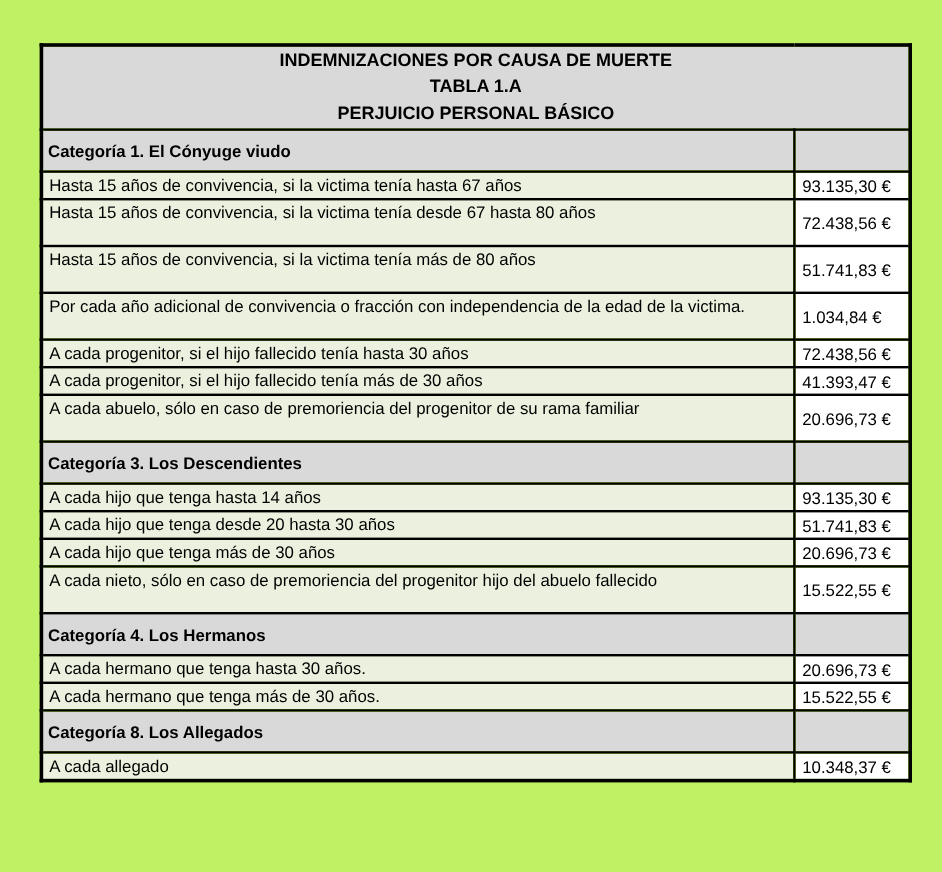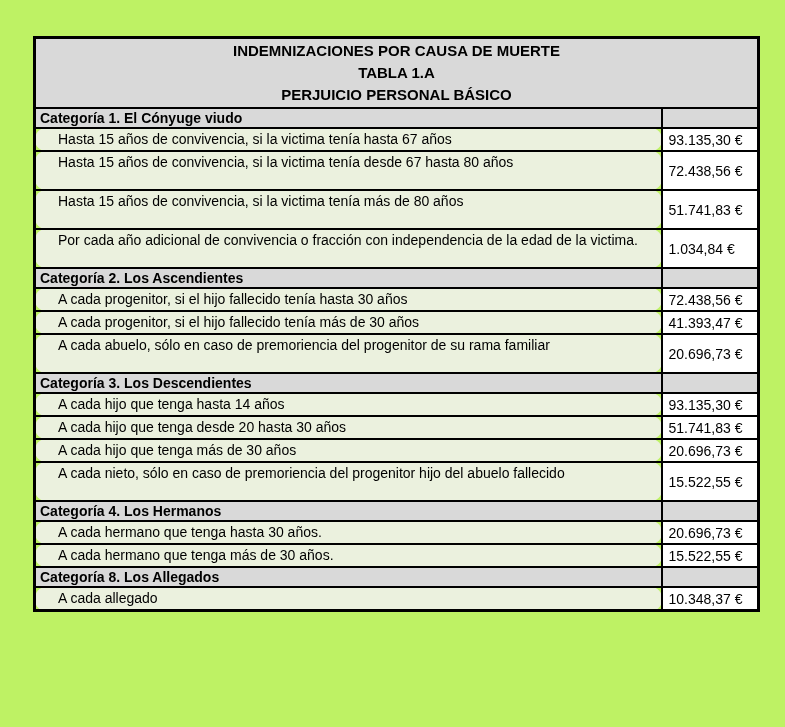--- a/index.html
+++ b/index.html
@@ -37,32 +37,31 @@
     font-weight: bold;
     font-size: 15px;
     line-height: 22px;
     height: 68px;
     padding: 1px 0;
   }
   tr.category-row td {
     background: #d9d9d9;
     font-weight: bold;
     font-size: 14px;
-    height: 20px;
+    height: 35px;
     padding: 1px 4px;
     vertical-align: middle;
     white-space: nowrap;
   }
   tr.item-row td.concept-cell {
     background: #ebf1de;
     font-size: 14px;
     line-height: 19px;
-    padding: 1px 22px;
+    padding: 1px 5px;
     vertical-align: top;
-    border-radius: 11px;
   }
   tr.item-row td.amount-cell {
     background: #ffffff;
     font-size: 14px;
     padding: 1px 6px;
     vertical-align: middle;
     white-space: nowrap;
   }
   tr.item-row td { height: 20px; }
   tr.item-row.tall td { height: 39px; }
@@ -98,24 +97,20 @@
           <td class="concept-cell">Hasta 15 años de convivencia, si la victima tenía desde 67 hasta 80 años</td>
           <td class="amount-cell">72.438,56 €</td>
         </tr>
         <tr class="item-row tall">
           <td class="concept-cell">Hasta 15 años de convivencia, si la victima tenía más de 80 años</td>
           <td class="amount-cell">51.741,83 €</td>
         </tr>
         <tr class="item-row tall">
           <td class="concept-cell">Por cada año adicional de convivencia o fracción con independencia de la edad de la victima.</td>
           <td class="amount-cell">1.034,84 €</td>
-        </tr>
-        <tr class="category-row">
-          <td class="category-label">Categoría 2. Los Ascendientes</td>
-          <td class="category-spacer"></td>
         </tr>
         <tr class="item-row">
           <td class="concept-cell">A cada progenitor, si el hijo fallecido tenía hasta 30 años</td>
           <td class="amount-cell">72.438,56 €</td>
         </tr>
         <tr class="item-row">
           <td class="concept-cell">A cada progenitor, si el hijo fallecido tenía más de 30 años</td>
           <td class="amount-cell">41.393,47 €</td>
         </tr>
         <tr class="item-row tall">

